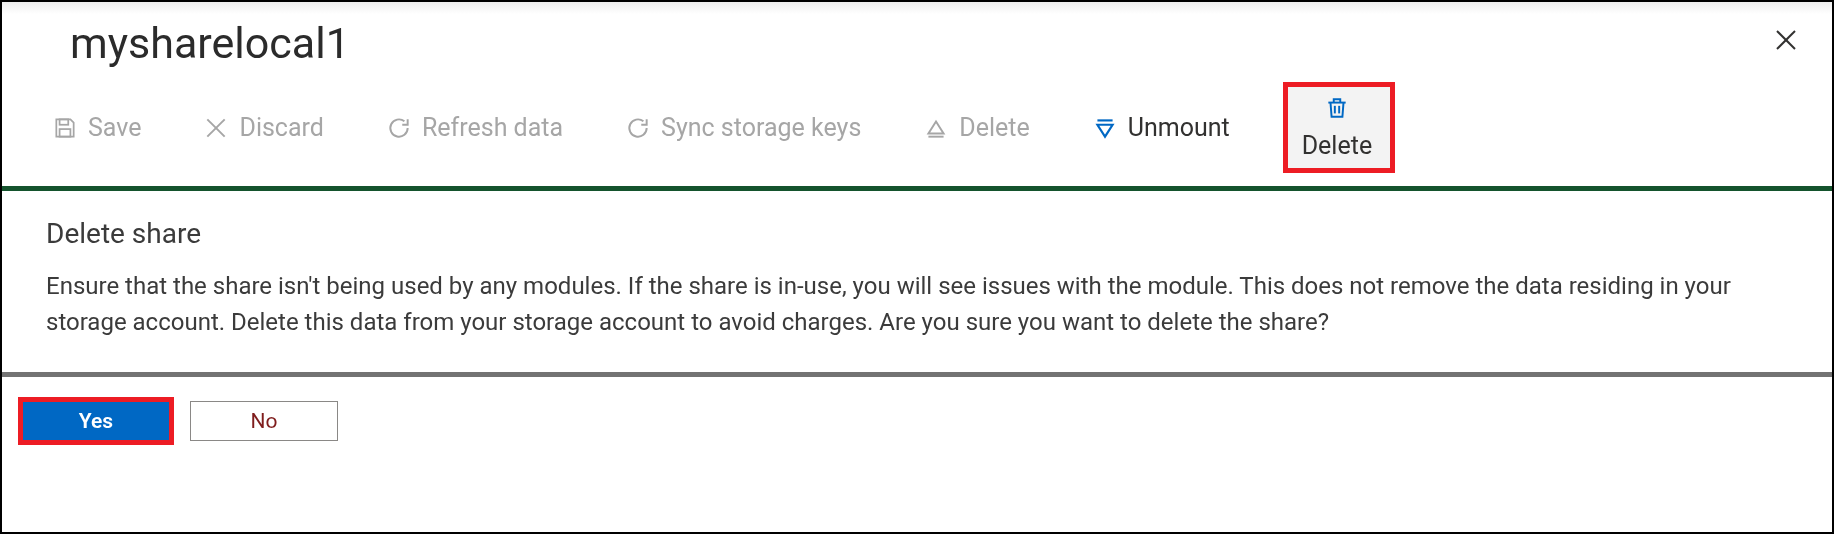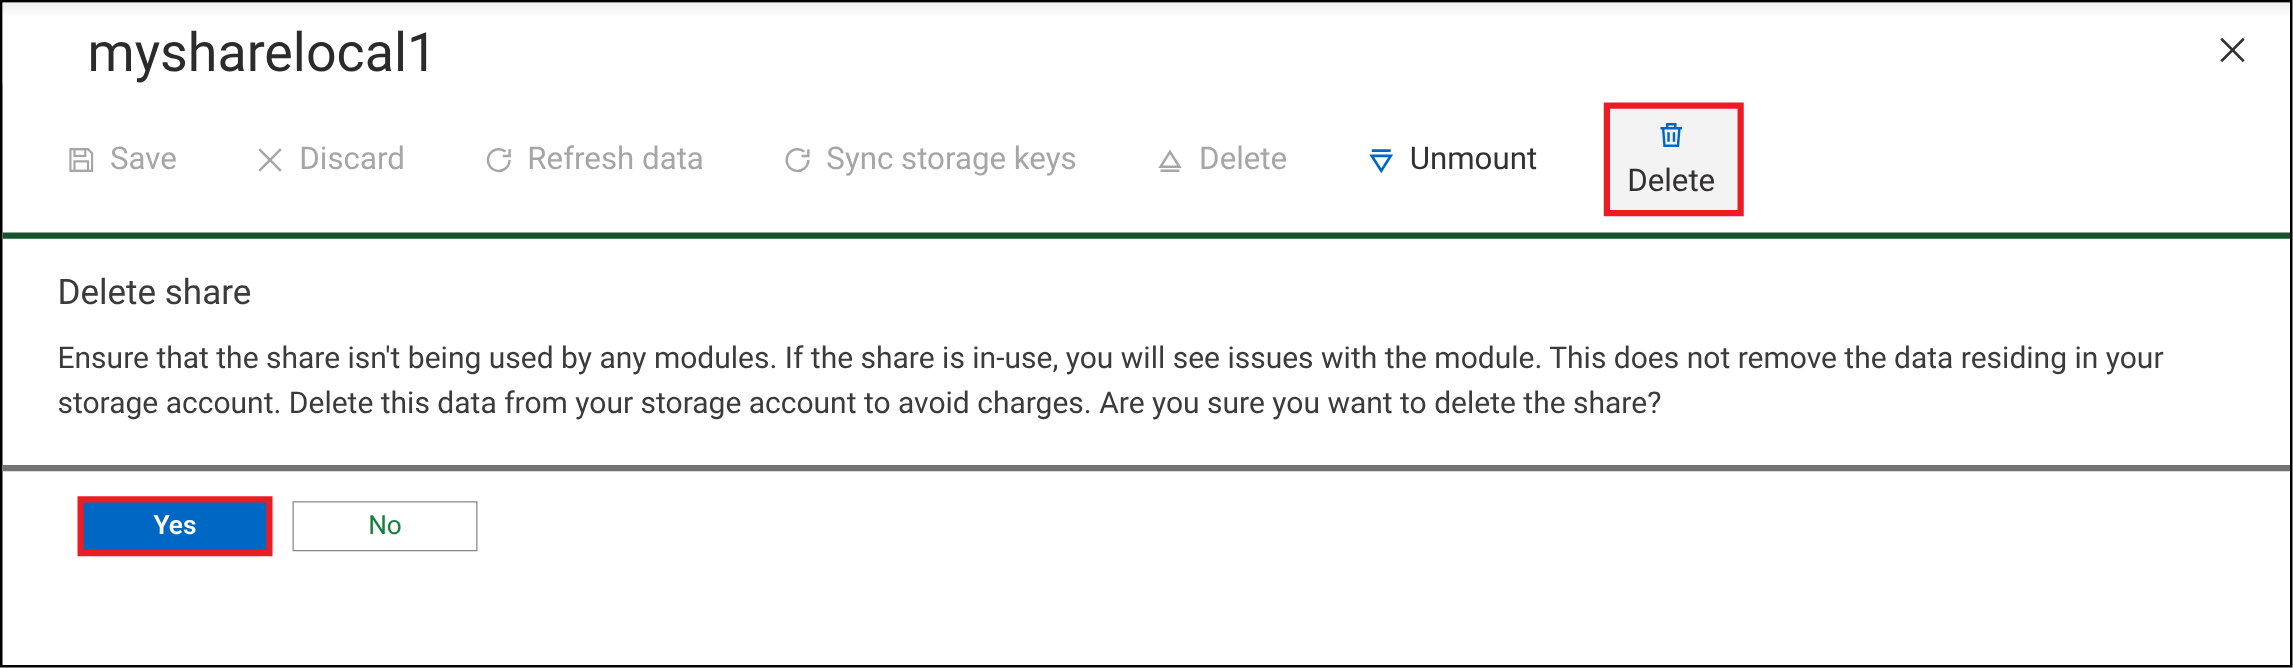--- a/index.html
+++ b/index.html
@@ -113,34 +113,34 @@
   }
   .dialog-text {
     font-size: 24px;
     line-height: 1.5;
     color: #3b3b3b;
     max-width: 1710px;
   }
 
   
   .footer {
-    padding: 24px 64px;
+    padding: 24px 20px;
     display: flex;
     gap: 20px;
     align-items: center;
   }
   .btn {
     width: 148px;
     height: 40px;
     font-size: 21px;
     font-family: inherit;
     cursor: pointer;
     border: 1px solid #8a8886;
     background: #ffffff;
-    color: #15803d;
+    color: #7f1d1d;
     display: flex;
     align-items: center;
     justify-content: center;
   }
   .btn.primary {
     background: #0068c4;
     color: #ffffff;
     border-color: #0068c4;
     font-weight: 600;
   }

